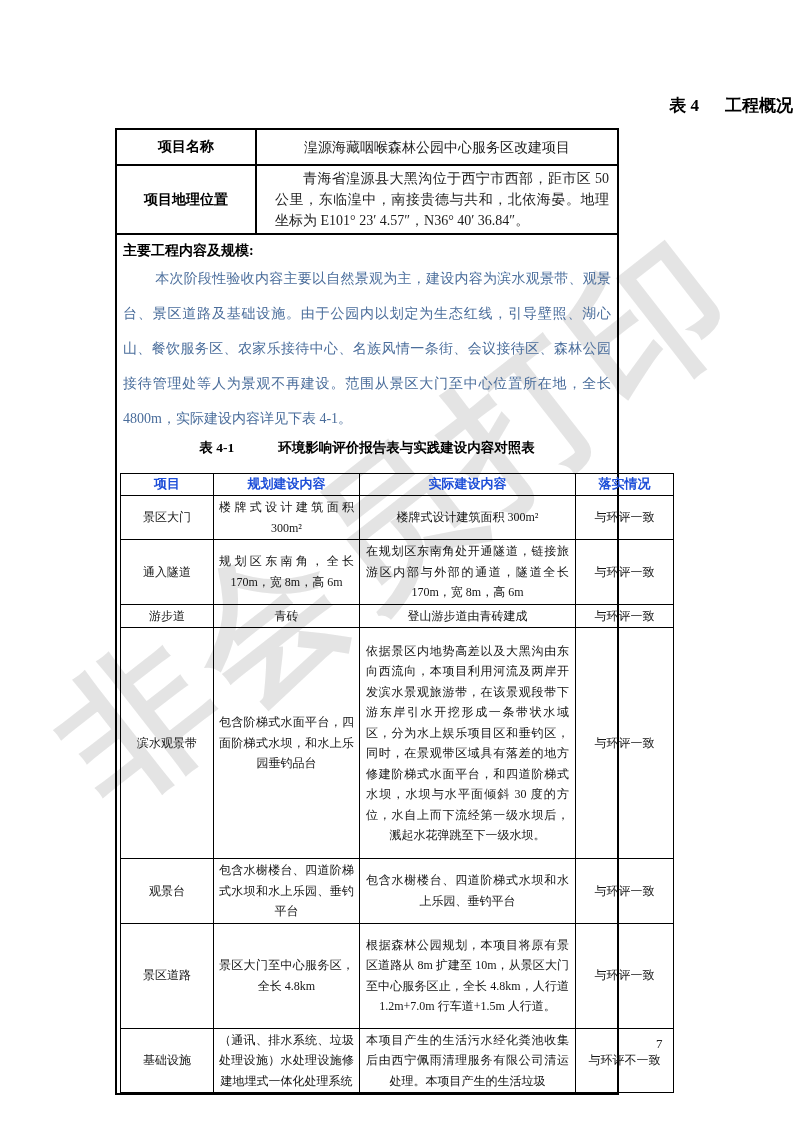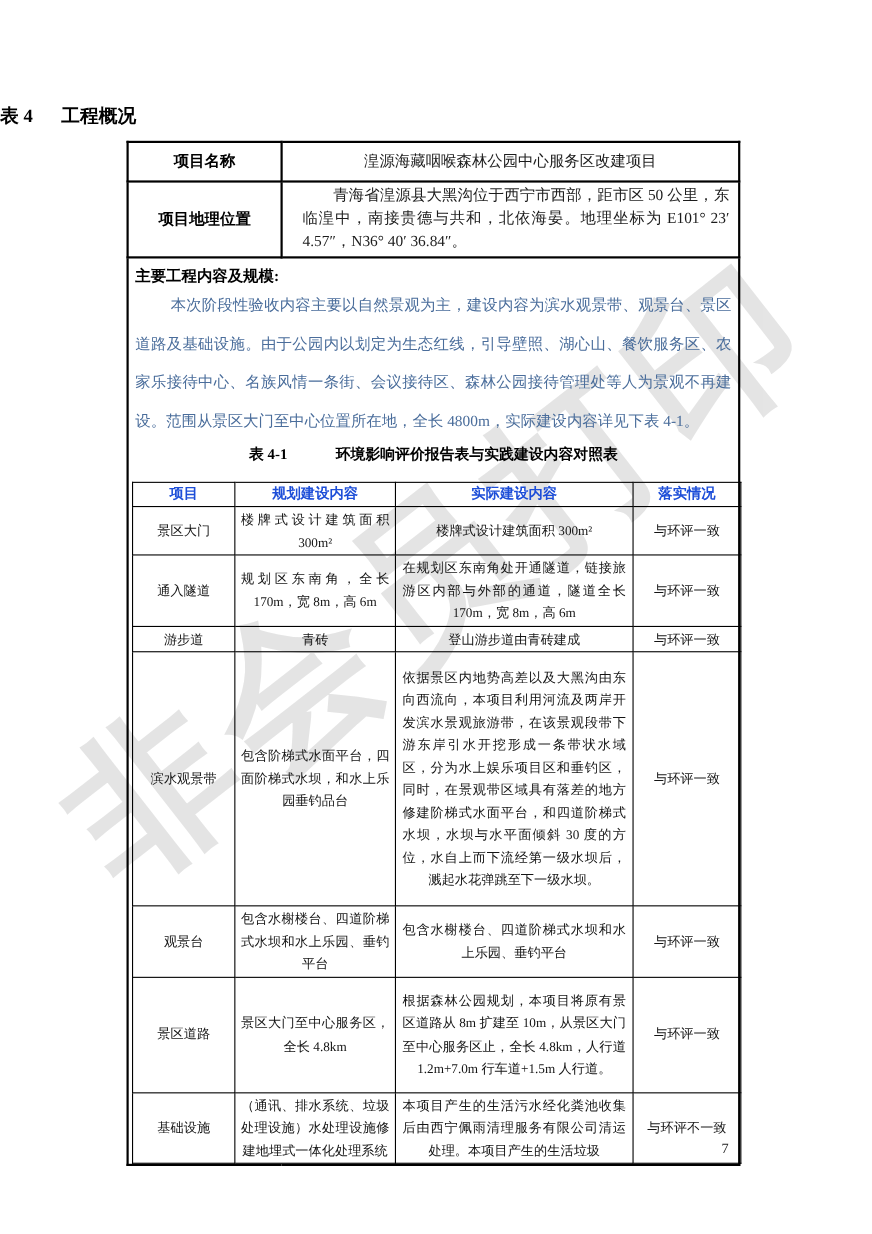--- a/index.html
+++ b/index.html
@@ -29,30 +29,30 @@
     white-space: nowrap;
     z-index: 0;
     pointer-events: none;
     font-family: "Liberation Sans", "DejaVu Sans", sans-serif;
   }
   .content { position: relative; z-index: 1; }
   .doc-title {
     position: absolute;
     left: 0; top: 94px;
     width: 100%;
-    text-align: left;
+    text-align: right;
     font-size: 17px;
     font-weight: bold;
     color: #000;
   }
   .doc-title .gap { display: inline-block; width: 26px; }
   table.outer {
     position: absolute;
     left: 115px; top: 128px;
-    width: 558px;
+    width: 504px;
     border-collapse: collapse;
     table-layout: fixed;
   }
   table.outer > tbody > tr > td { border: 2px solid #000; vertical-align: middle; }
   td.lbl {
     width: 140px;
     text-align: center;
     font-weight: bold;
     font-size: 14px;
     color: #000;

